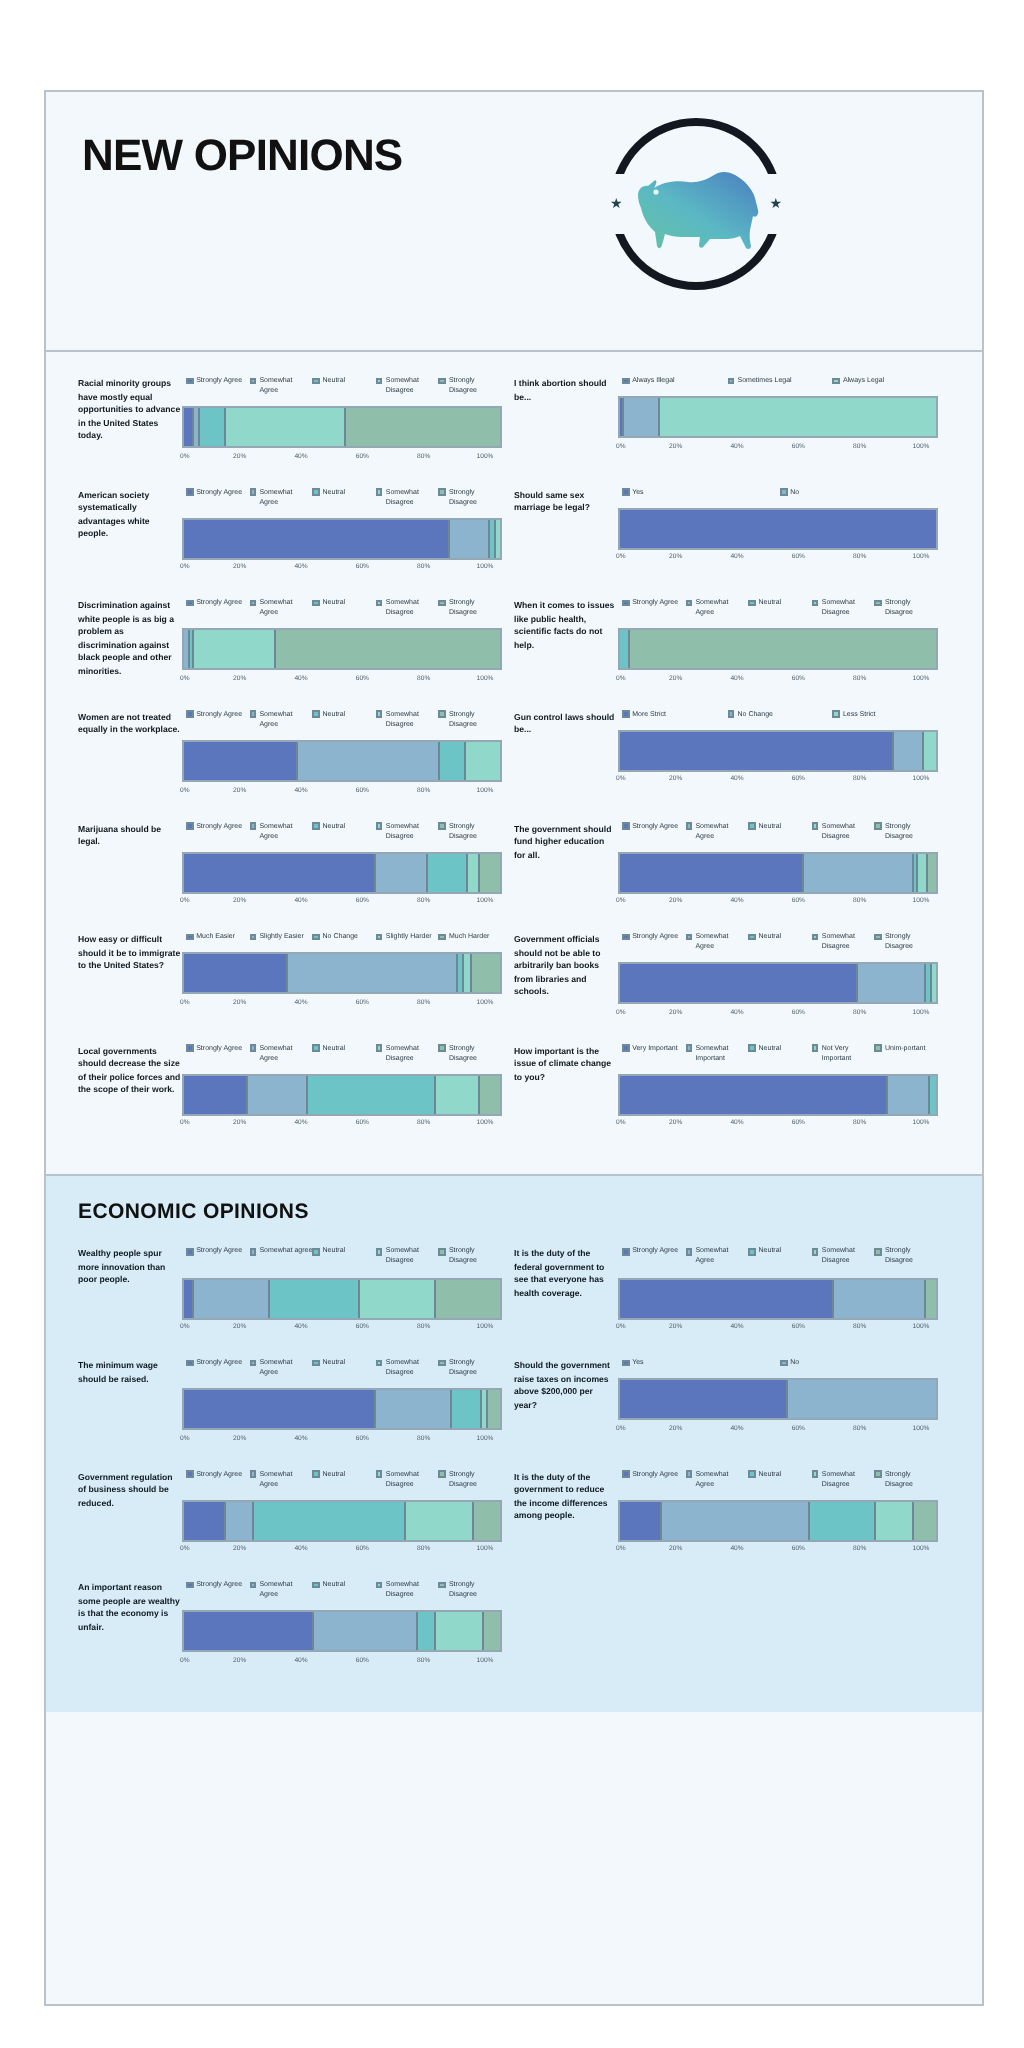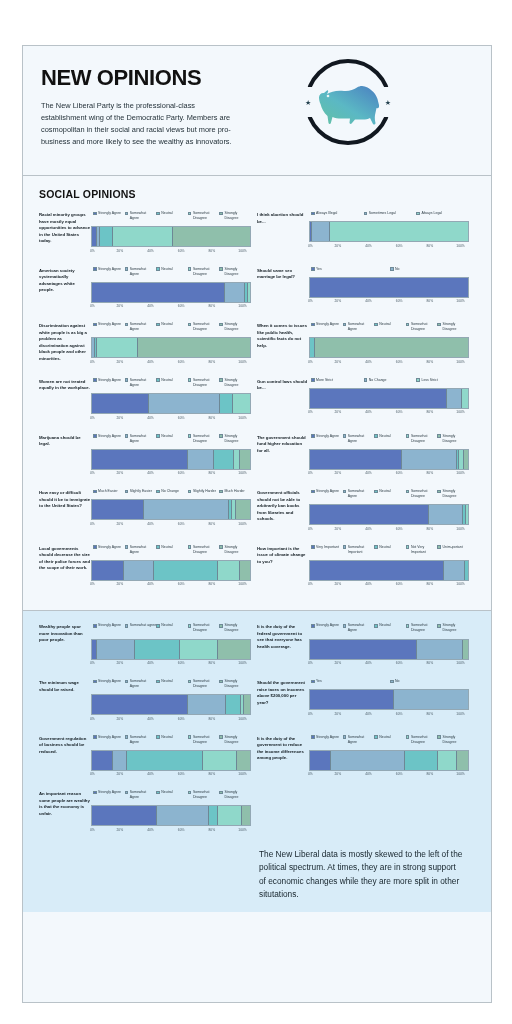--- a/index.html
+++ b/index.html
@@ -156,21 +156,20 @@
     color: #16242c;
   }
 </style>
 </head>
 <body>
 
 <div id="poster">
 
   <div class="header">
     <div class="title">NEW OPINIONS</div>
-    <div class="intro">The New Liberal Party is the professional-class establishment wing of the Democratic Party. Members are cosmopolitan in their social and racial views but more pro-business and more likely to see the wealthy as innovators.</div>
 
     <div class="logo-wrap">
       <div class="logo-ring"></div>
       <div class="logo-ring-gap"></div>
       <div class="logo-ring-gap right"></div>
       <div class="star l">★</div>
       <div class="star r">★</div>
       <svg class="bear" width="64" height="46" viewBox="0 0 128 92">
         <defs>
           <linearGradient id="bearGrad" x1="0" y1="1" x2="1" y2="0">
@@ -179,21 +178,20 @@
             <stop offset="100%" stop-color="#4a7fc1"></stop>
           </linearGradient>
         </defs>
         <path fill="url(#bearGrad)" d="M6,37 C6,31 11,27 16,28 L22,23 C24,21 25,24 24,26 L22,30 C30,25 42,22 56,24 C66,25 74,22 82,17 C88,13 96,13 103,17 C112,22 120,30 123,40 L126,52 C127,57 124,60 121,58 L118,72 C117,78 118,84 119,88 C119,91 116,92 114,90 L108,78 C104,80 99,81 94,81 L78,81 L72,88 C70,91 67,90 67,87 L68,79 L50,79 C44,79 38,78 33,76 L30,87 C29,91 26,91 25,88 L23,74 C16,68 11,59 9,50 C7,46 6,41 6,37 Z"></path>
         <circle cx="24" cy="34" r="2.6" fill="#eaf6f4"></circle>
       </svg>
     </div>
   </div>
 
   <div class="section social">
-    <div class="section-title">SOCIAL OPINIONS</div>
     <div class="grid" id="social-grid">
         <div class="cell">
           <div class="qlabel">Racial minority groups have mostly equal opportunities to advance in the United States today.</div>
           <div class="chart">
             <div class="legend">
               <div class="li">
                 <span class="sw" style="background: rgb(91, 118, 189);"></span>
                 <span class="lt">Strongly Agree</span>
               </div>
               <div class="li">
@@ -756,20 +754,21 @@
                 <span>80%</span>
                 <span>100%</span>
               </div>
             </div>
           </div>
         </div>
       </div>
   </div>
 
   <div class="section economic">
+    <div class="section-title">ECONOMIC OPINIONS</div>
     <div class="grid" id="economic-grid">
         <div class="cell">
           <div class="qlabel">Wealthy people spur more innovation than poor people.</div>
           <div class="chart">
             <div class="legend">
               <div class="li">
                 <span class="sw" style="background: rgb(91, 118, 189);"></span>
                 <span class="lt">Strongly Agree</span>
               </div>
               <div class="li">
@@ -1049,19 +1048,15 @@
                 <span>20%</span>
                 <span>40%</span>
                 <span>60%</span>
                 <span>80%</span>
                 <span>100%</span>
               </div>
             </div>
           </div>
         </div>
       </div>
-    <div class="grid">
-      <div class="conclusion" style="visibility:hidden"></div>
-      <div class="conclusion">The New Liberal data is mostly skewed to the left of the political spectrum. At times, they are in strong support of economic changes while they are more split in other situtations.</div>
-    </div>
   </div>
 
 </div>
 
 </body></html>

